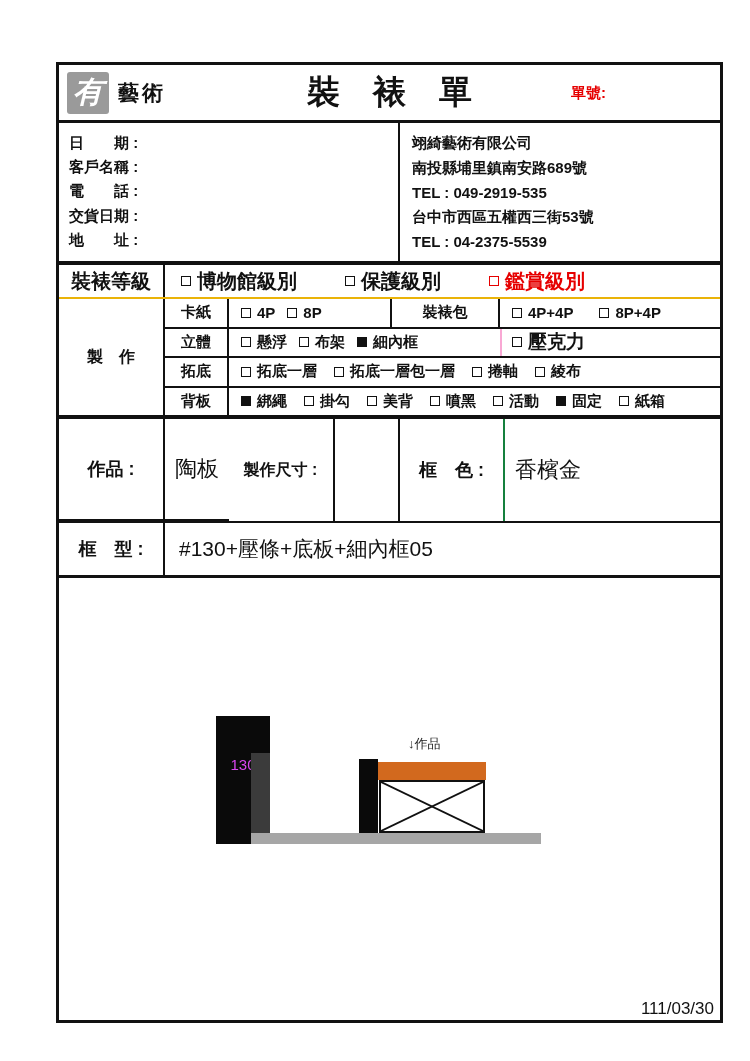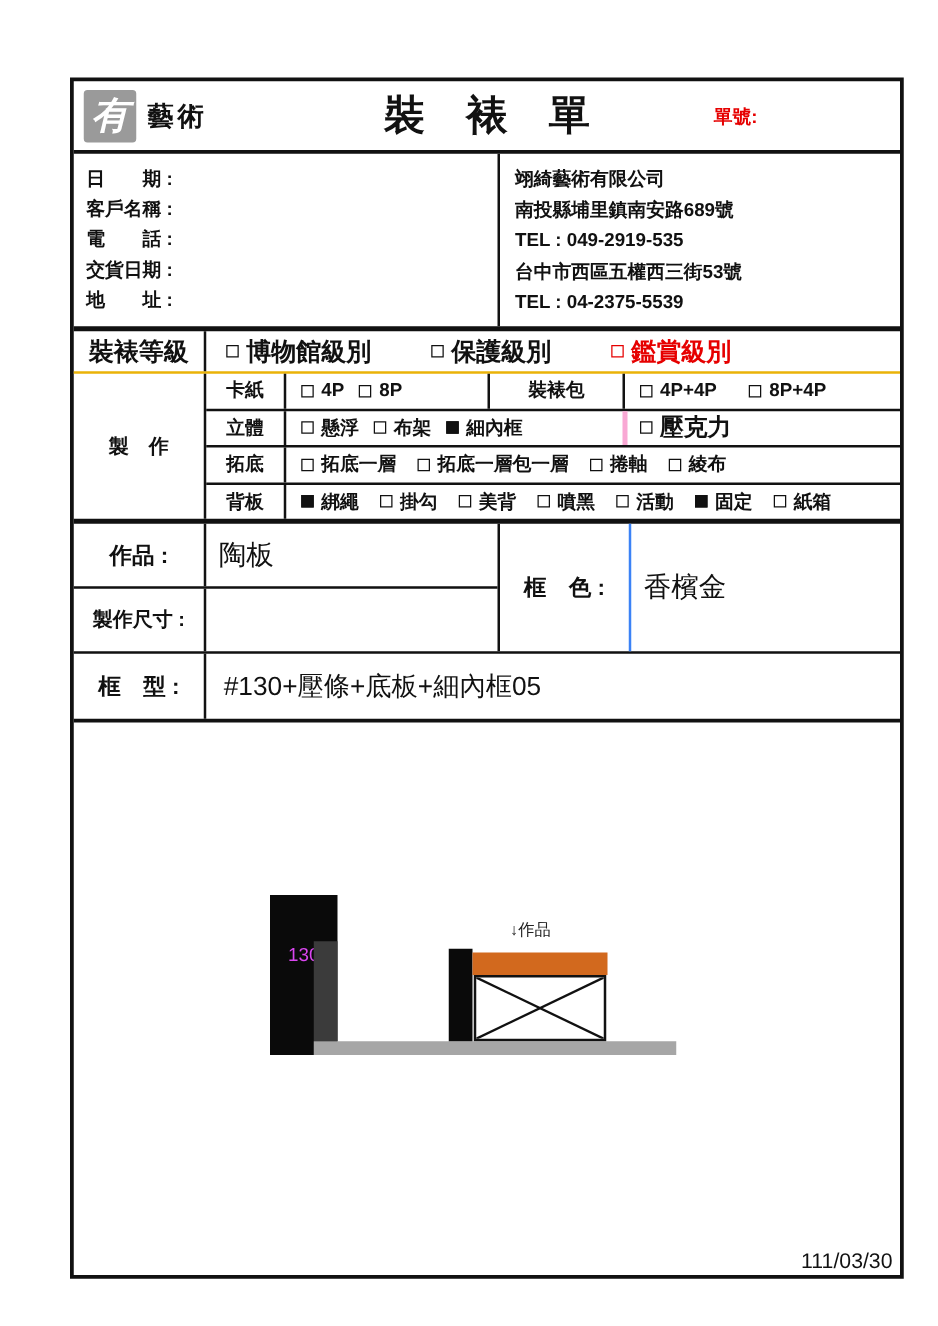--- a/index.html
+++ b/index.html
@@ -39,33 +39,33 @@
   .prod{flex:0 0 116px;border-bottom:4px solid #111;display:flex;font-size:15px;font-weight:bold;}
   .prod-label{font-size:16px;}
   .prod-rows{flex:1;display:flex;flex-direction:column;}
   .prod-row{flex:1;display:flex;border-bottom:2px solid #111;align-items:stretch;}
   .prod-row:last-child{border-bottom:none;}
   .sub-label{width:64px;flex:0 0 64px;border-right:2px solid #111;box-sizing:border-box;display:flex;align-items:center;justify-content:center;}
   .pcell{display:flex;align-items:center;padding-left:12px;gap:12px;box-sizing:border-box;}
   .c-k1{width:163px;flex:0 0 163px;border-right:2px solid #111;}
   .c-k2{width:108px;flex:0 0 108px;border-right:2px solid #111;justify-content:center;padding-left:0;}
   .c-k3{flex:1;gap:26px;}
-  .c-l1{width:273px;flex:0 0 273px;border-right:4px solid #f9a8d4;}
+  .c-l1{width:273px;flex:0 0 273px;border-right:2px solid #f9a8d4;}
   .c-l2{flex:1;font-size:19px;gap:8px;padding-left:10px;}
   .c-full{flex:1;gap:17px;}
   
   .art{flex:0 0 102px;border-bottom:2px solid #111;display:flex;}
-  .art-left{width:341px;flex:0 0 341px;border-right:2px solid #111;box-sizing:border-box;display:flex;flex-direction:column;}
+  .art-left{width:341px;flex:0 0 341px;border-right:2px solid #111;box-sizing:border-box;display:flex;flex-direction:row;}
   .art-row{flex:1;display:flex;align-items:stretch;}
   .art-row.first{border-bottom:2px solid #111;}
   .art-label{font-size:18px;}
   .art-label.small{font-size:16px;}
   .value{flex:1;display:flex;align-items:center;padding-left:10px;font-size:22px;font-weight:normal;}
   .art-right{flex:1;display:flex;}
-  .fc-label{width:105px;flex:0 0 105px;border-right:2px solid #3b82f6;box-sizing:border-box;display:flex;align-items:center;justify-content:center;font-weight:bold;font-size:18px;}
+  .fc-label{width:105px;flex:0 0 105px;border-right:2px solid #15803d;box-sizing:border-box;display:flex;align-items:center;justify-content:center;font-weight:bold;font-size:18px;}
   
   .frame-type{flex:0 0 52px;border-bottom:3px solid #111;display:flex;}
   .ft-label{font-size:18px;}
   .ft-value{flex:1;display:flex;align-items:center;padding-left:14px;font-size:21px;}
   
   .canvas{flex:1;position:relative;}
   .rect{position:absolute;}
   .bar-130-text{position:absolute;top:9px;left:0;width:100%;text-align:center;color:#d946ef;font-size:15px;margin-top:31px;}
   .xbox{position:absolute;border:2px solid #111;background:#fff;box-sizing:border-box;}
   .xbox svg{position:absolute;left:0;top:0;width:100%;height:100%;}

